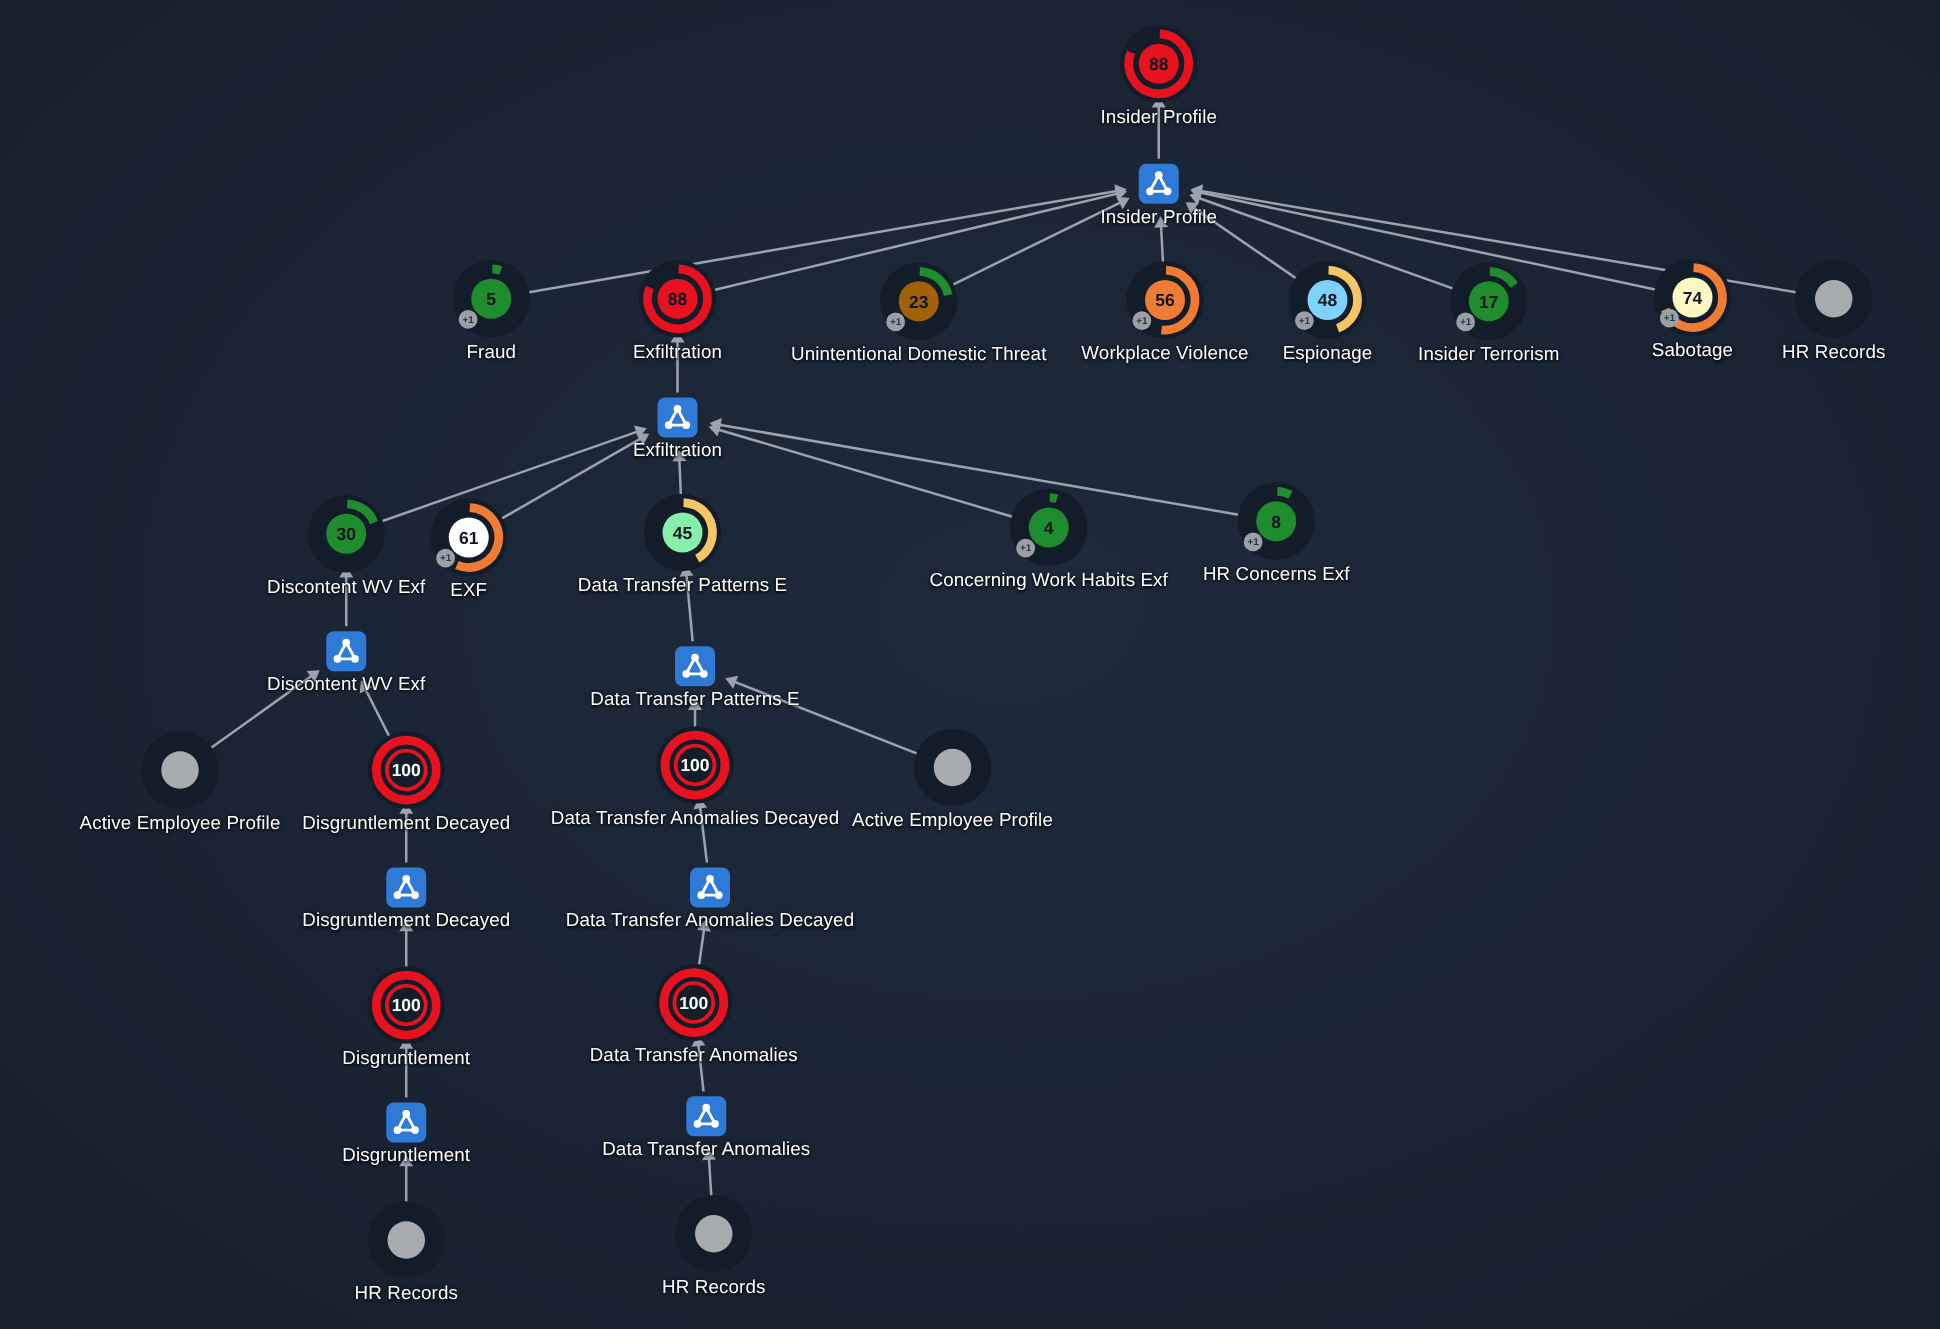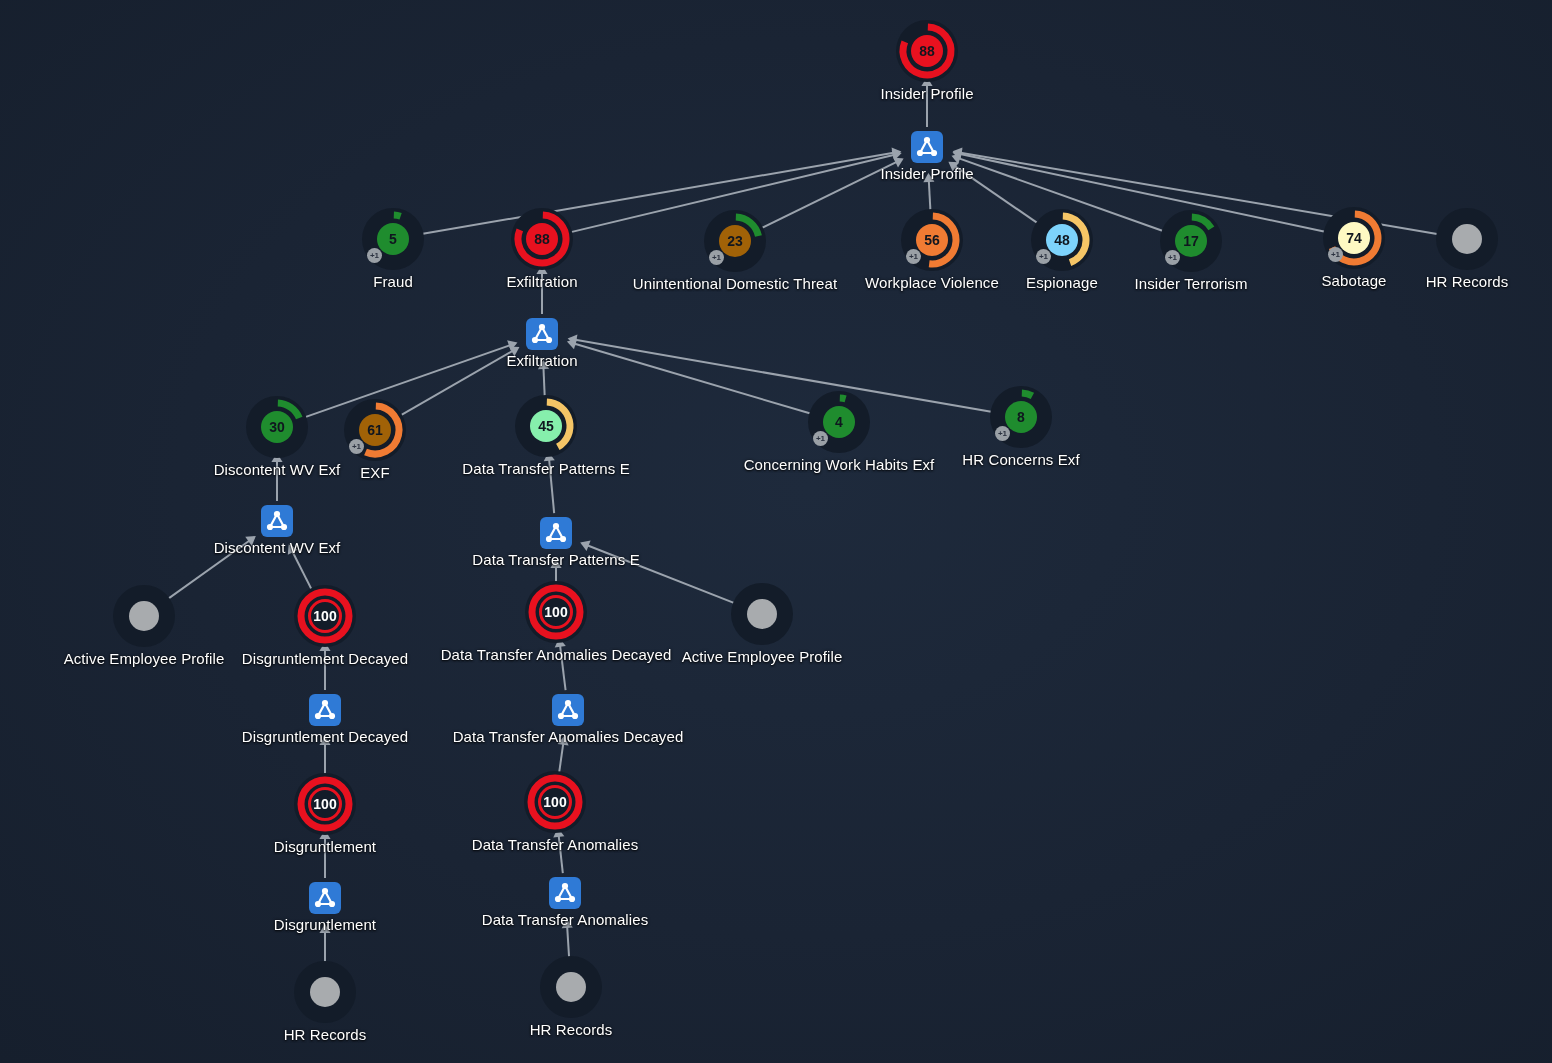--- a/index.html
+++ b/index.html
@@ -265,21 +265,21 @@
           <div class="core" style="background:#1f8c2e">30</div>
         </div>
         <div class="label">Discontent WV Exf</div>
       </div>
       <div class="node" style="left: 375px; top: 430px;">
         <div class="gauge">
           <div class="halo"></div>
           <svg viewBox="0 0 64 64">
             <path d="M 32.837587920860024 8.014620151541703 A 24 24 0 1 1 22.506907938488848 54.0427131522341" fill="none" stroke="#f07b33" stroke-width="7" stroke-linecap="butt"></path>
           </svg>
-          <div class="core" style="background:#a16207">61</div>
+          <div class="core" style="background:#ffffff">61</div>
           <div class="badge">+1</div>
         </div>
         <div class="label">EXF</div>
       </div>
       <div class="node" style="left: 546px; top: 426px;">
         <div class="gauge">
           <div class="halo"></div>
           <svg viewBox="0 0 64 64">
             <path d="M 32.837587920860024 8.014620151541703 A 24 24 0 0 1 43.818165442483206 52.888536702557595" fill="none" stroke="#f5c566" stroke-width="7" stroke-linecap="butt"></path>
           </svg>

